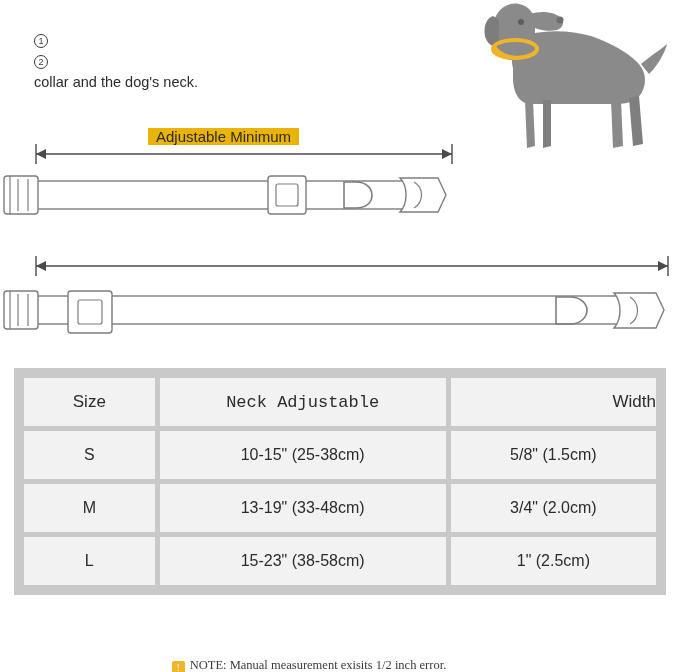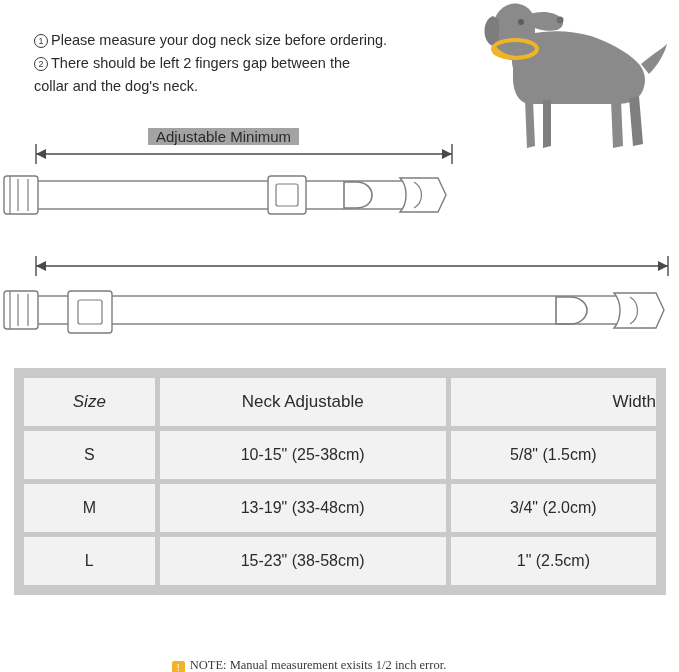--- a/index.html
+++ b/index.html
@@ -63,21 +63,21 @@
 
   
   .collar-block { position: absolute; left: 0; width: 679px; }
   .collar-min { top: 138px; height: 95px; }
   .collar-max { top: 248px; height: 100px; }
 
   .dim-label {
     position: absolute;
     font-size: 15px;
     color: #2b2b2b;
-    background: #a3a3a3;
+    background: #eab308;
     padding: 0 8px;
     top: -10px;
   }
 
   
   .table-wrap {
     position: absolute;
     left: 14px;
     top: 368px;
     width: 652px;
@@ -92,22 +92,22 @@
   th, td {
     background: #f2f2f2;
     text-align: center;
     font-weight: normal;
     font-size: 16px;
     color: #2b2b2b;
     height: 48px;
     padding: 0;
   }
   th { font-size: 17px; }
-  .col-size { width: 21%; font-style: italic; }
-  .col-neck { width: 46%; }
+  .col-size { width: 21%; }
+  .col-neck { width: 46%; font-family: Liberation Mono, monospace; }
   .col-width { width: 33%; text-align: right; }
 
   
   .note {
     position: absolute;
     left: 0;
     top: 658px;
     width: 618px;
     text-align: center;
     font-size: 12.5px;
@@ -127,25 +127,23 @@
     vertical-align: -2px;
     margin-right: 5px;
   }
 </style>
 </head>
 <body>
 
 <div class="instructions">
   <div class="inst-row">
     <span class="circ-num">1</span>
-    <span class="inst-text">Please measure your dog neck size before ordering.</span>
   </div>
   <div class="inst-row">
     <span class="circ-num">2</span>
-    <span class="inst-text">There should be left 2 fingers gap between the</span>
   </div>
   <div class="inst-cont">collar and the dog's neck.</div>
 </div>
 
 <div class="dog-wrap">
   <svg width="220" height="160" viewBox="0 0 220 160" xmlns="http://www.w3.org/2000/svg">
 
     <path d="M62 68 C58 50 66 38 80 34 C96 30 120 30 140 36 C158 42 176 52 186 62
              C194 70 196 80 192 90 C188 100 178 104 166 104 L80 104
              C68 104 62 92 62 78 Z" fill="#8a8a8a"></path>

